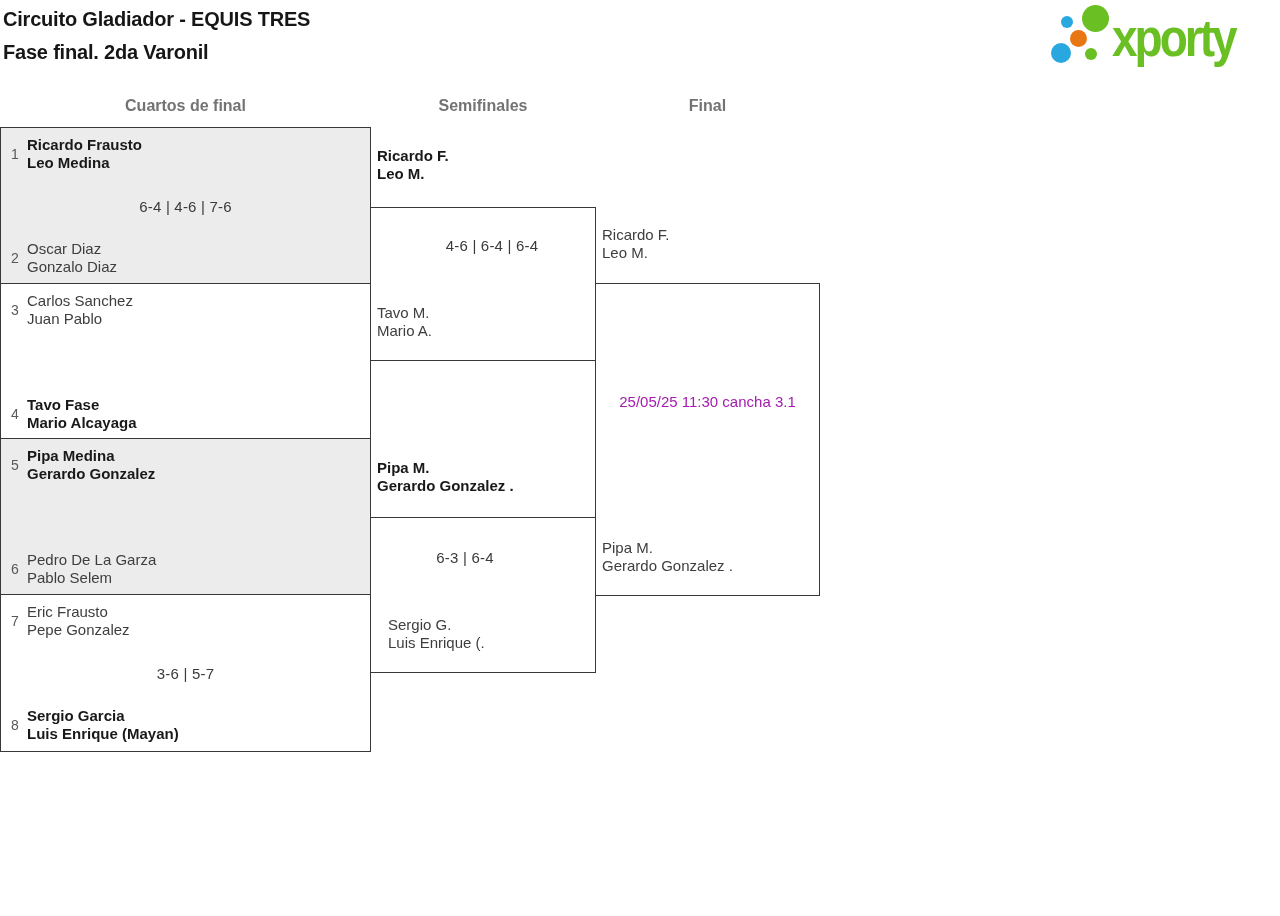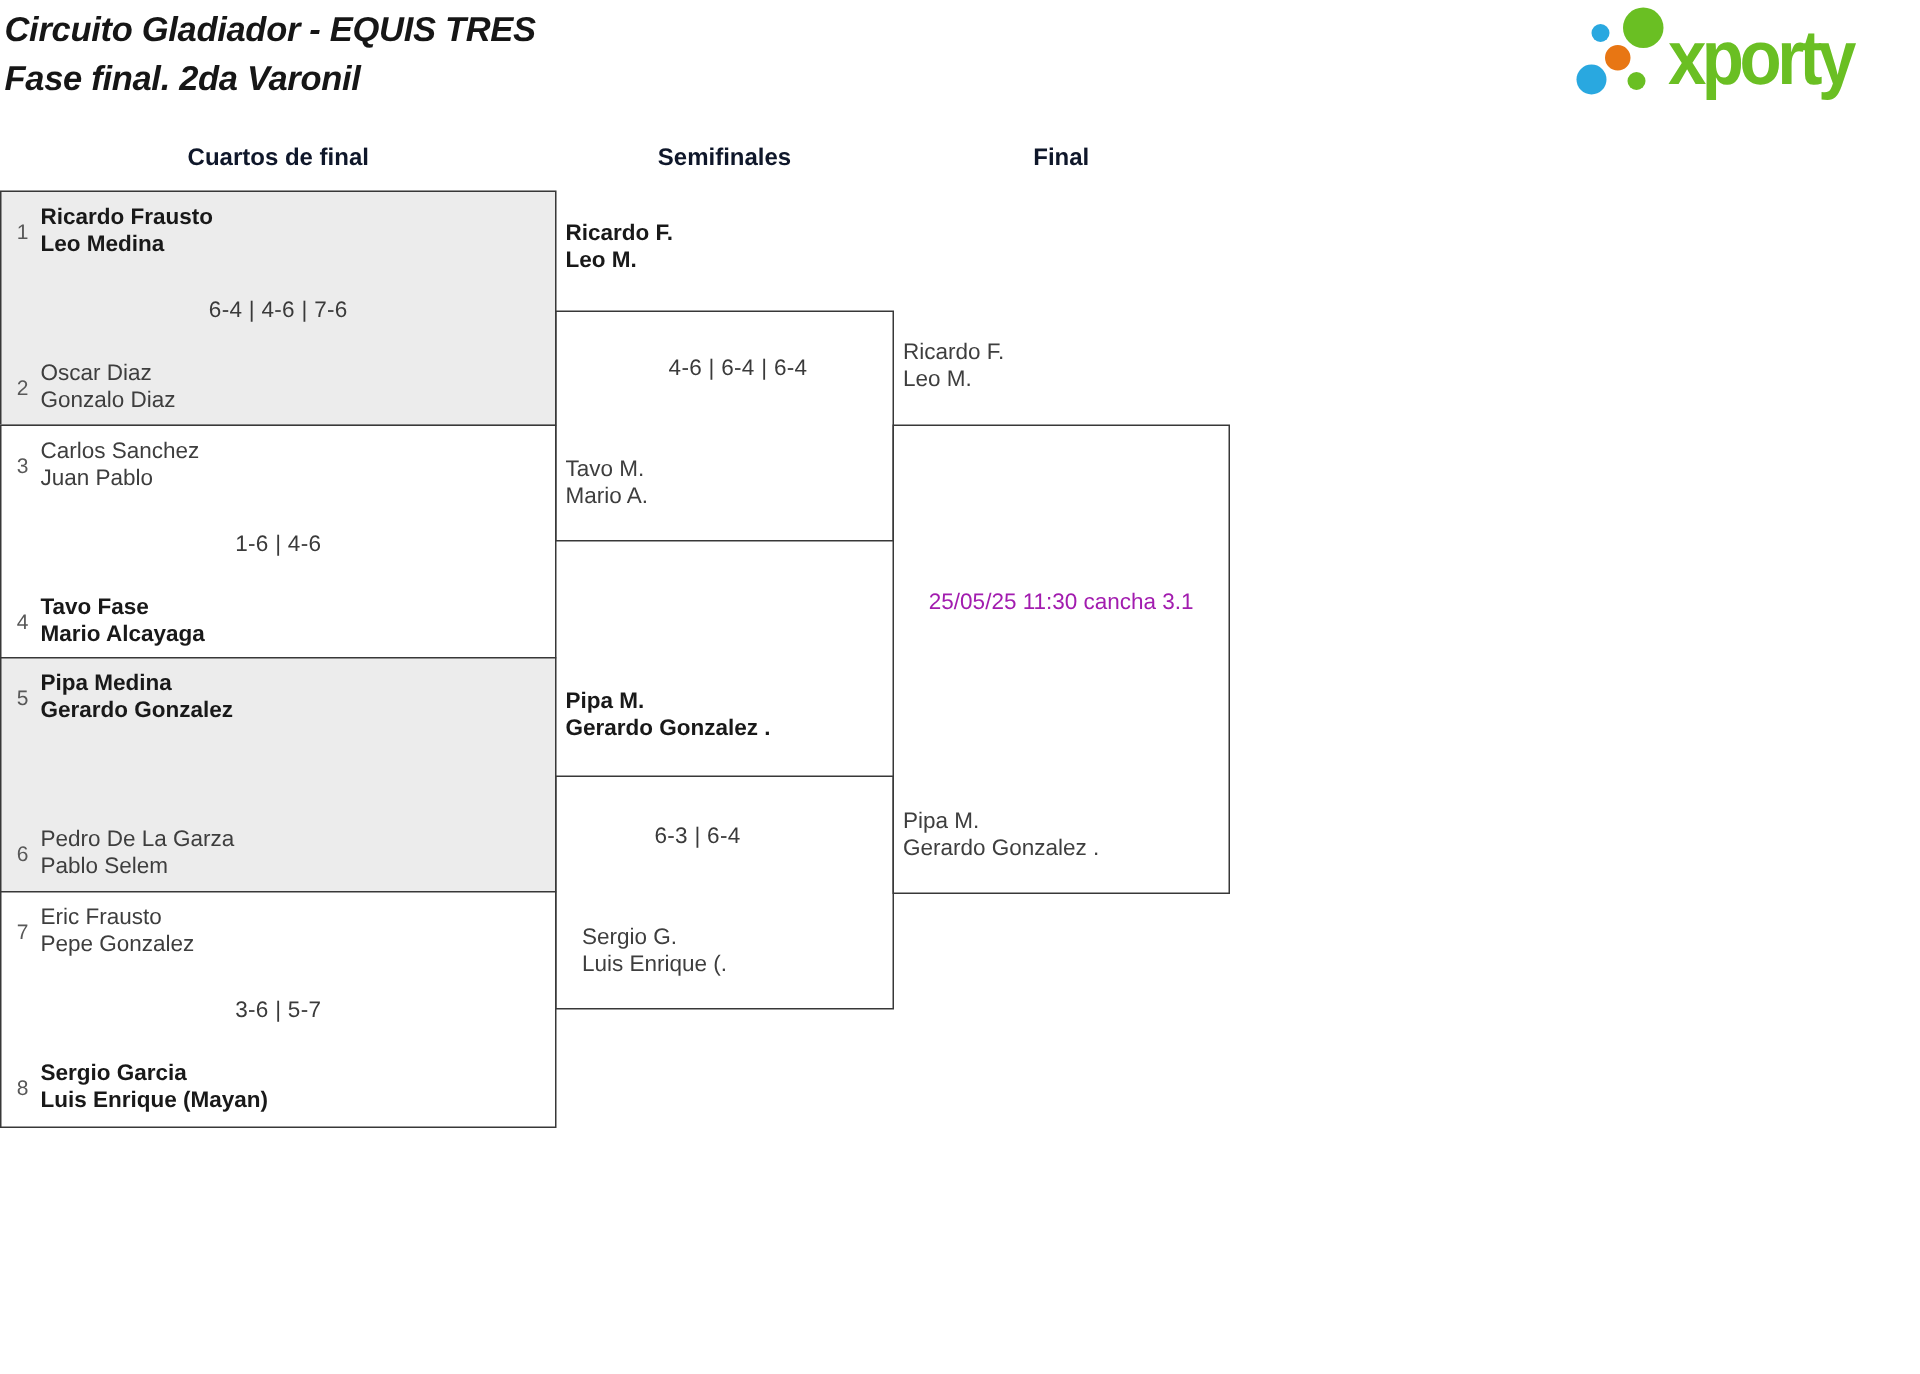--- a/index.html
+++ b/index.html
@@ -12,26 +12,25 @@
     overflow: hidden;
     font-family: "Liberation Sans", sans-serif;
     color: #3e3e3e;
   }
 
   
   .titles {
     position: absolute;
     left: 3px;
     top: 3px;
-    font-size: 23px;
+    font-size: 20px;
     line-height: 33px;
     font-weight: 700;
     color: #161616;
     letter-spacing: -0.2px;
-    font-style: italic;
   }
   .logo { position: absolute; left: 1045px; top: 0; width: 235px; height: 75px; text-decoration: none; cursor: pointer; }
   .dot { position: absolute; border-radius: 50%; }
   .dot-blue-small  { left: 16px; top: 16px; width: 12px; height: 12px; background: #29a8e0; }
   .dot-green-big   { left: 37px; top: 5px;  width: 27px; height: 27px; background: #6abf23; }
   .dot-orange      { left: 25px; top: 30px; width: 17px; height: 17px; background: #e87613; }
   .dot-blue-big    { left: 6px;  top: 43px; width: 20px; height: 20px; background: #29a8e0; }
   .dot-green-small { left: 40px; top: 48px; width: 12px; height: 12px; background: #6abf23; }
   .wordmark {
     position: absolute;
@@ -46,21 +45,21 @@
     transform-origin: top left;
   }
 
   
   .round-header {
     position: absolute;
     top: 97px;
     text-align: center;
     font-size: 16px;
     font-weight: 700;
-    color: #0f172a;
+    color: #737373;
   }
   .hdr-qf { left: 0;     width: 371px; }
   .hdr-sf { left: 370px; width: 226px; }
   .hdr-f  { left: 595px; width: 225px; }
 
   
   .box { position: absolute; border: 1px solid #383838; }
   .qf  { left: 0; width: 371px; }
   .qf1 { top: 127px; height: 157px; background: #ececec; }
   .qf2 { top: 283px; height: 156px; background: #ffffff; }
@@ -139,21 +138,20 @@
       <div>Gonzalo Diaz</div>
     </div>
   </div>
 
   <div class="box qf qf2">
     <div class="seed seed-top">3</div>
     <div class="team team-top">
       <div>Carlos Sanchez</div>
       <div>Juan Pablo</div>
     </div>
-    <div class="score">1-6 | 4-6</div>
     <div class="seed seed-bottom">4</div>
     <div class="team team-bottom winner">
       <div>Tavo Fase</div>
       <div>Mario Alcayaga</div>
     </div>
   </div>
 
   <div class="box qf qf3">
     <div class="seed seed-top">5</div>
     <div class="team team-top winner">

